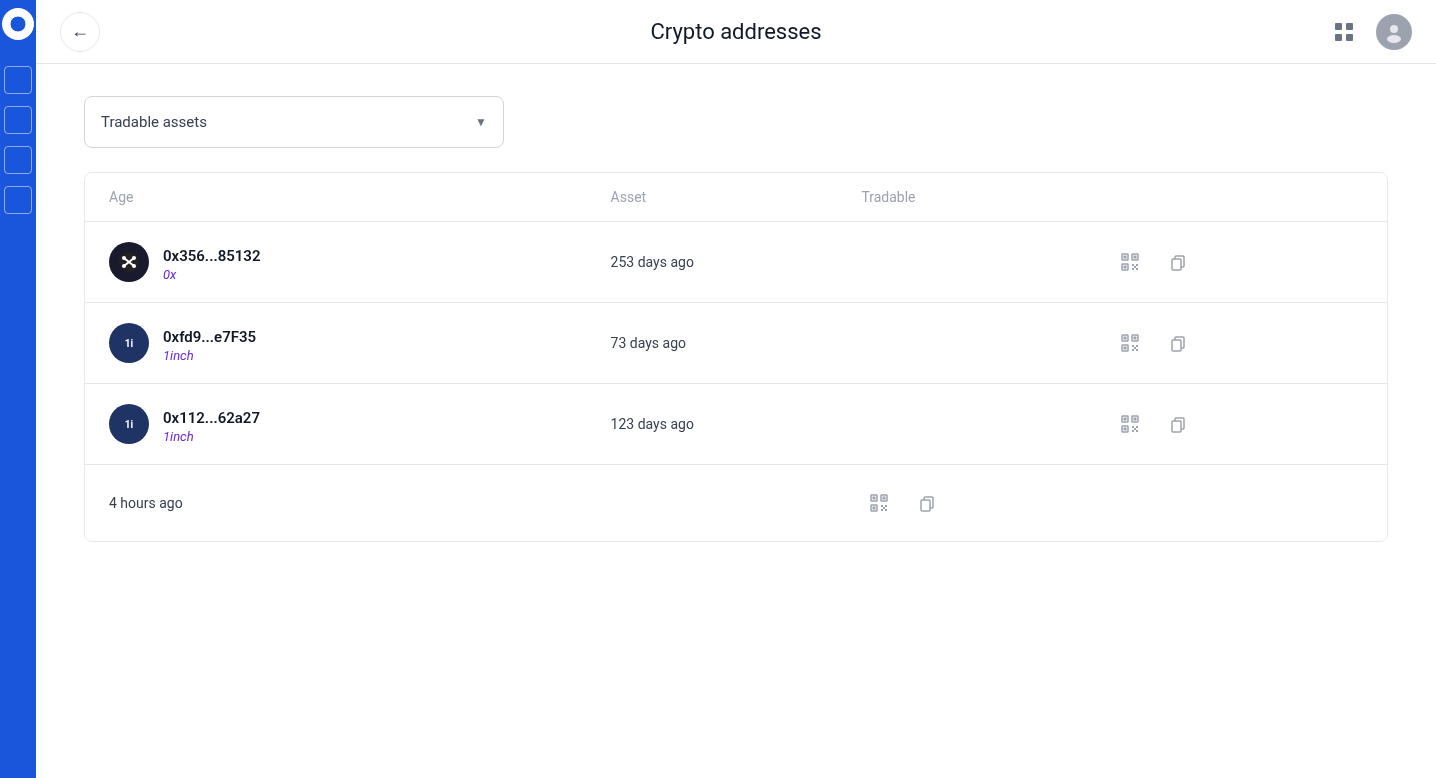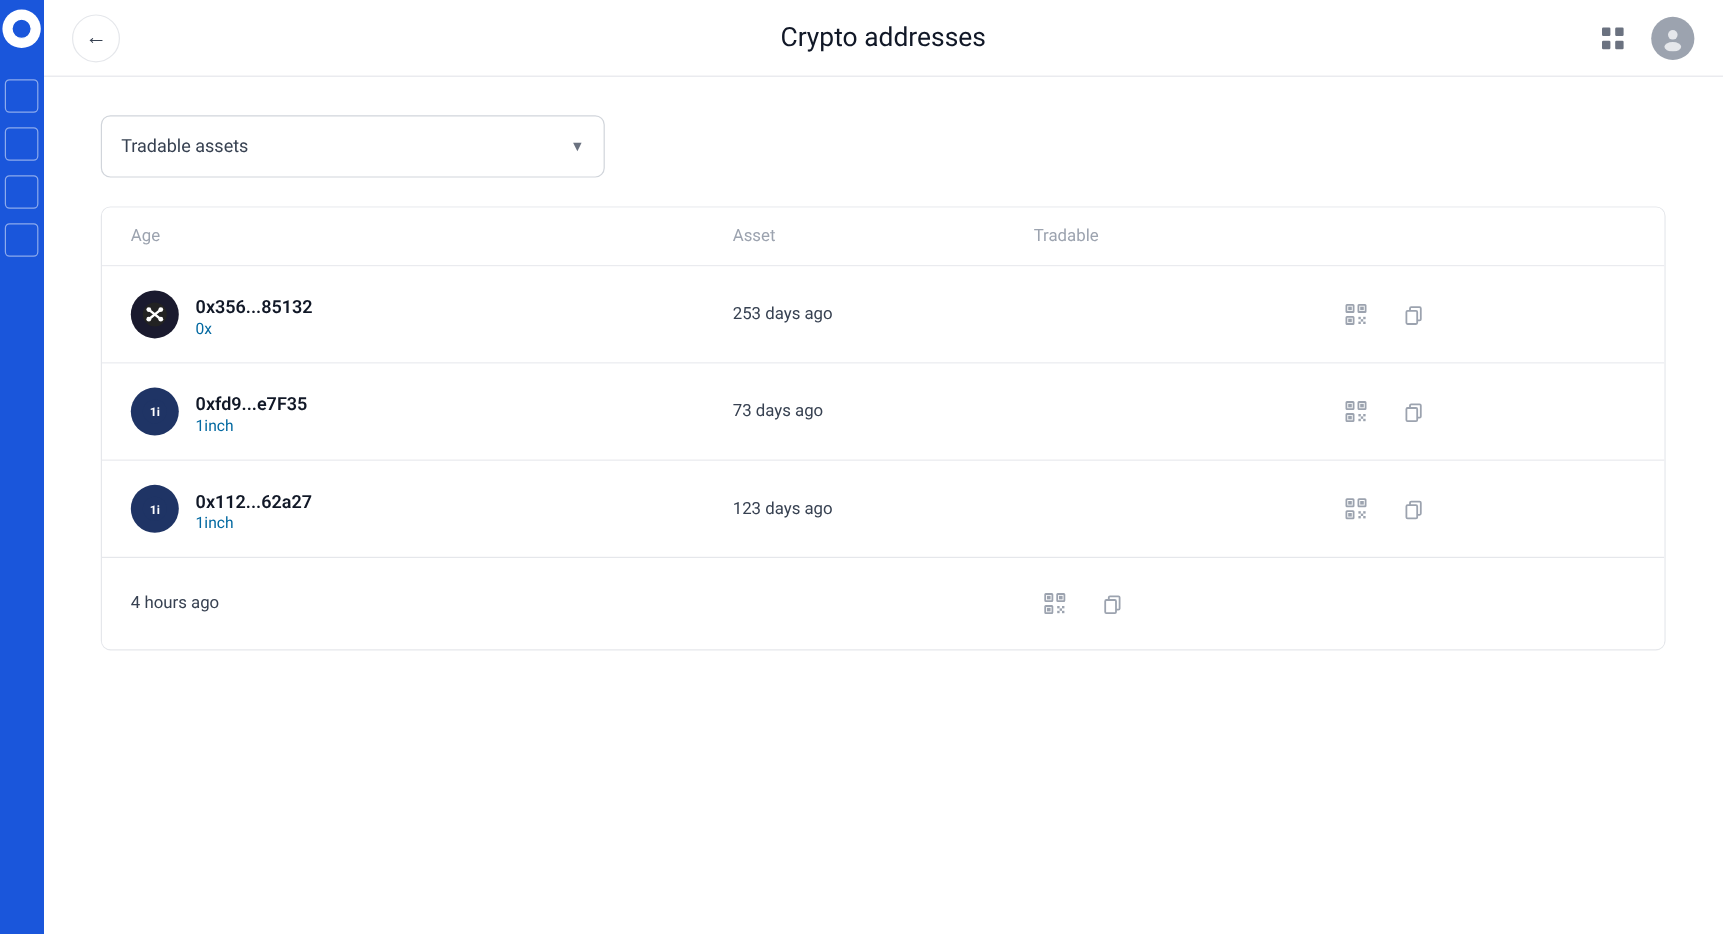--- a/index.html
+++ b/index.html
@@ -193,22 +193,23 @@
     }
 
     .asset-info .address {
       font-size: 15px;
       font-weight: 600;
       color: #111827;
     }
 
     .asset-info .symbol {
       font-size: 13px;
-      color: #0369a1;
+      color: #6d28d9;
       margin-top: 2px;
+      font-style: italic;
     }
 
     .age-cell {
       font-size: 14px;
       color: #374151;
     }
 
     .label-cell {
       font-size: 14px;
       color: #374151;

